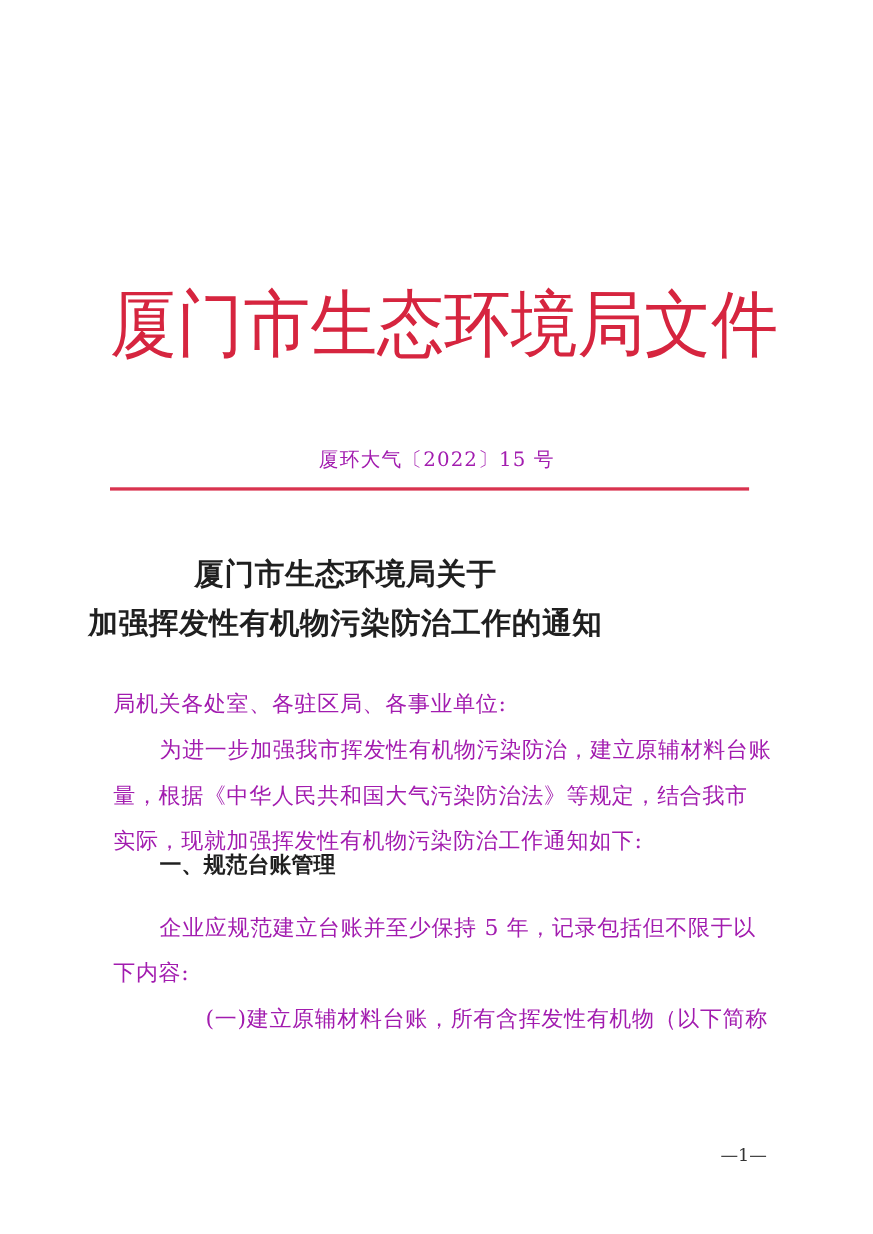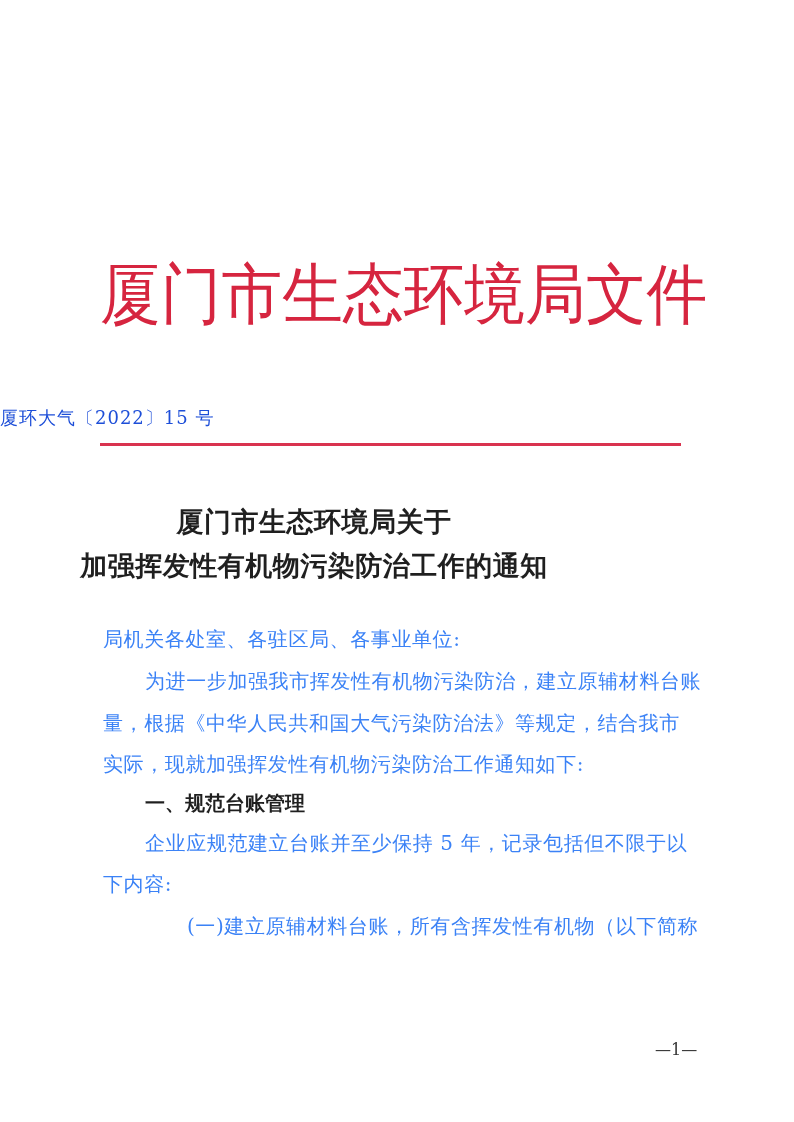--- a/index.html
+++ b/index.html
@@ -40,24 +40,25 @@
       transform-origin: left center;
     }
     .masthead span {
       display: inline-block;
     }
     .doc-number {
       position: absolute;
       left: 0;
       width: 794px;
       top: 406px;
+      text-align: center;
       font-family: "DejaVu Serif", serif;
       font-size: 18px;
       letter-spacing: 1px;
-      color: #1d4ed8;
+      color: #a21caf;
     }
     .red-rule {
       position: absolute;
       left: 100px;
       top: 443px;
       width: 581px;
       height: 3px;
       background: #d9334f;
     }
     .title {
@@ -72,21 +73,21 @@
       letter-spacing: 0.5px;
     }
     .title.line1 { top: 504px; }
     .title.line2 { top: 548px; }
     .body-text {
       position: absolute;
       left: 103px;
       width: 605px;
       font-family: "DejaVu Serif", serif;
       font-size: 20px;
-      color: #3b82f6;
+      color: #a21caf;
       line-height: 30px;
       white-space: nowrap;
       letter-spacing: 0.6px;
     }
     .heading-1 {
       position: absolute;
       left: 145px;
       font-family: "DejaVu Sans", sans-serif;
       font-weight: bold;
       font-size: 20px;
@@ -126,21 +127,21 @@
 
   <div class="title line1">厦门市生态环境局关于</div>
   <div class="title line2">加强挥发性有机物污染防治工作的通知</div>
 
   <div class="body-text" style="top:624px;">局机关各处室、各驻区局、各事业单位:</div>
 
   <div class="body-text" style="top:666px; left:145px;">为进一步加强我市挥发性有机物污染防治，建立原辅材料台账</div>
   <div class="body-text" style="top:708px;">量，根据《中华人民共和国大气污染防治法》等规定，结合我市</div>
   <div class="body-text" style="top:749px;">实际，现就加强挥发性有机物污染防治工作通知如下:</div>
 
-  <div class="heading-1" style="top:788px;text-align:center;">一、规范台账管理</div>
+  <div class="heading-1" style="top:771px;text-align:center;">一、规范台账管理</div>
 
   <div class="body-text" style="top:828px; left:145px;">企业应规范建立台账并至少保持 5 年，记录包括但不限于以</div>
   <div class="body-text" style="top:869px;">下内容:</div>
 
   <div class="body-text" style="top:911px; left:140px;text-align:center;">(一)建立原辅材料台账，所有含挥发性有机物（以下简称</div>
 
   <div class="page-number">—1—</div>
 
 </div>
 

